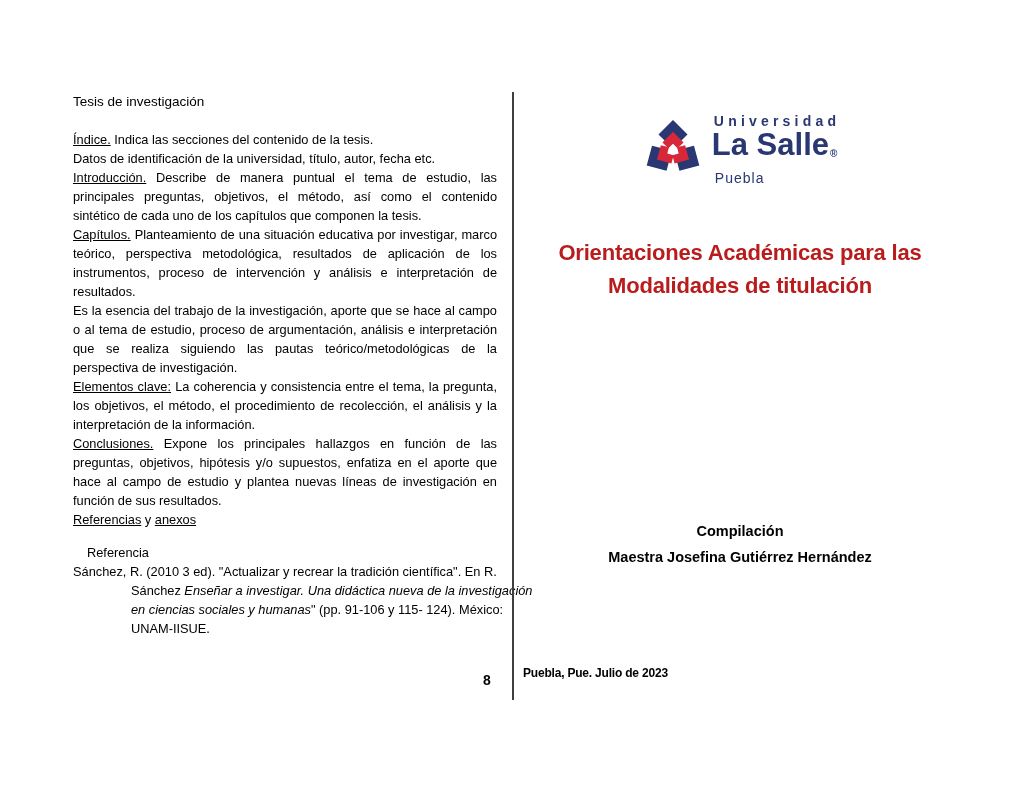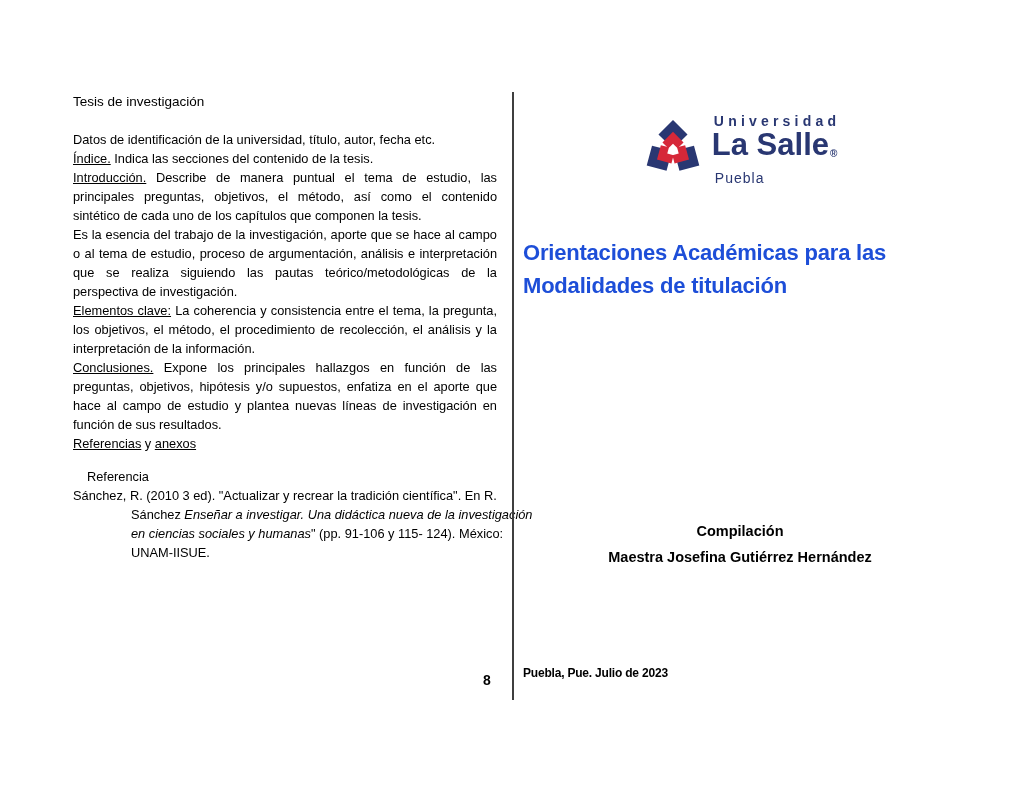--- a/index.html
+++ b/index.html
@@ -25,38 +25,39 @@
   .logo-row{position:absolute;top:106px;left:0;right:0;display:flex;justify-content:center;
             align-items:flex-start;}
   .logo-mark{width:66px;height:82px;flex:0 0 auto;margin-top:2px;}
   .logo-text{text-align:left;margin-left:2px;}
   .logo-univ{color:var(--navy);font-size:14px;font-weight:600;letter-spacing:4.2px;
              margin:8px 0 0 6px;line-height:14px;}
   .logo-name{color:var(--navy);font-size:31px;font-weight:bold;line-height:32px;margin:1px 0 0 4px;}
   .logo-reg{font-size:10px;vertical-align:baseline;position:relative;top:2px;left:1px;}
   .logo-city{color:var(--navy);font-size:14px;font-weight:normal;letter-spacing:1px;
              margin:1px 0 0 7px;line-height:18px;}
-  .main-title{position:absolute;top:236px;left:0;right:0;
-              font-size:22px;font-weight:bold;line-height:33px;color:#1d4ed8;letter-spacing:-0.2px;}
+  .main-title{position:absolute;top:236px;left:0;right:0;text-align:center;
+              font-size:22px;font-weight:bold;line-height:33px;color:#b91c1c;letter-spacing:-0.2px;}
   .subtitle{position:absolute;top:388px;left:0;right:0;text-align:center;
             font-size:16px;font-weight:bold;line-height:27px;letter-spacing:-0.2px;}
   .compilation{position:absolute;top:518px;left:0;right:0;text-align:center;
                font-size:14.5px;font-weight:bold;line-height:26px;}
   .place-date{position:absolute;top:666px;left:0;right:0;text-align:left;
               font-size:12px;font-weight:bold;letter-spacing:-0.2px;}
 </style>
 </head>
 <body>
 
 <div class="left-page">
   <p class="doc-heading">Tesis de investigación</p>
   <div>
+      <p class="para"><span class="u">Índice.</span><span> Indica las secciones del contenido de la tesis.</span></p>
       <p class="para"><span>Datos de identificación de la universidad, título, autor, fecha etc.</span></p>
-      <p class="para"><span class="u">Índice.</span><span> Indica las secciones del contenido de la tesis.</span></p>
       <p class="para"><span class="u">Introducción.</span><span> Describe de manera puntual el tema de estudio, las principales preguntas, objetivos, el método, así como el contenido sintético de cada uno de los capítulos que componen la tesis.</span></p>
+      <p class="para"><span class="u">Capítulos.</span><span> Planteamiento de una situación educativa por investigar, marco teórico, perspectiva metodológica, resultados de aplicación de los instrumentos, proceso de intervención y análisis e interpretación de resultados.</span></p>
       <p class="para"><span>Es la esencia del trabajo de la investigación, aporte que se hace al campo o al tema de estudio, proceso de argumentación, análisis e interpretación que se realiza siguiendo las pautas teórico/metodológicas de la perspectiva de investigación.</span></p>
       <p class="para"><span class="u">Elementos clave:</span><span> La coherencia y consistencia entre el tema, la pregunta, los objetivos, el método, el procedimiento de recolección, el análisis y la interpretación de la información.</span></p>
       <p class="para"><span class="u">Conclusiones.</span><span> Expone los principales hallazgos en función de las preguntas, objetivos, hipótesis y/o supuestos, enfatiza en el aporte que hace al campo de estudio y plantea nuevas líneas de investigación en función de sus resultados.</span></p>
       <p class="para"><span class="u">Referencias</span><span> y </span><span class="u">anexos</span></p>
     </div>
   <p class="ref-label">Referencia</p>
   <p class="reference"><span>Sánchez, R. (2010 3 ed). "Actualizar y recrear la tradición científica". En R. Sánchez </span><span class="i">Enseñar a investigar. Una didáctica nueva de la investigación en ciencias sociales y humanas</span><span>" (pp. 91-106 y 115- 124). México: UNAM-IISUE.</span></p>
 </div>
 <div class="page-number">8</div>
 

